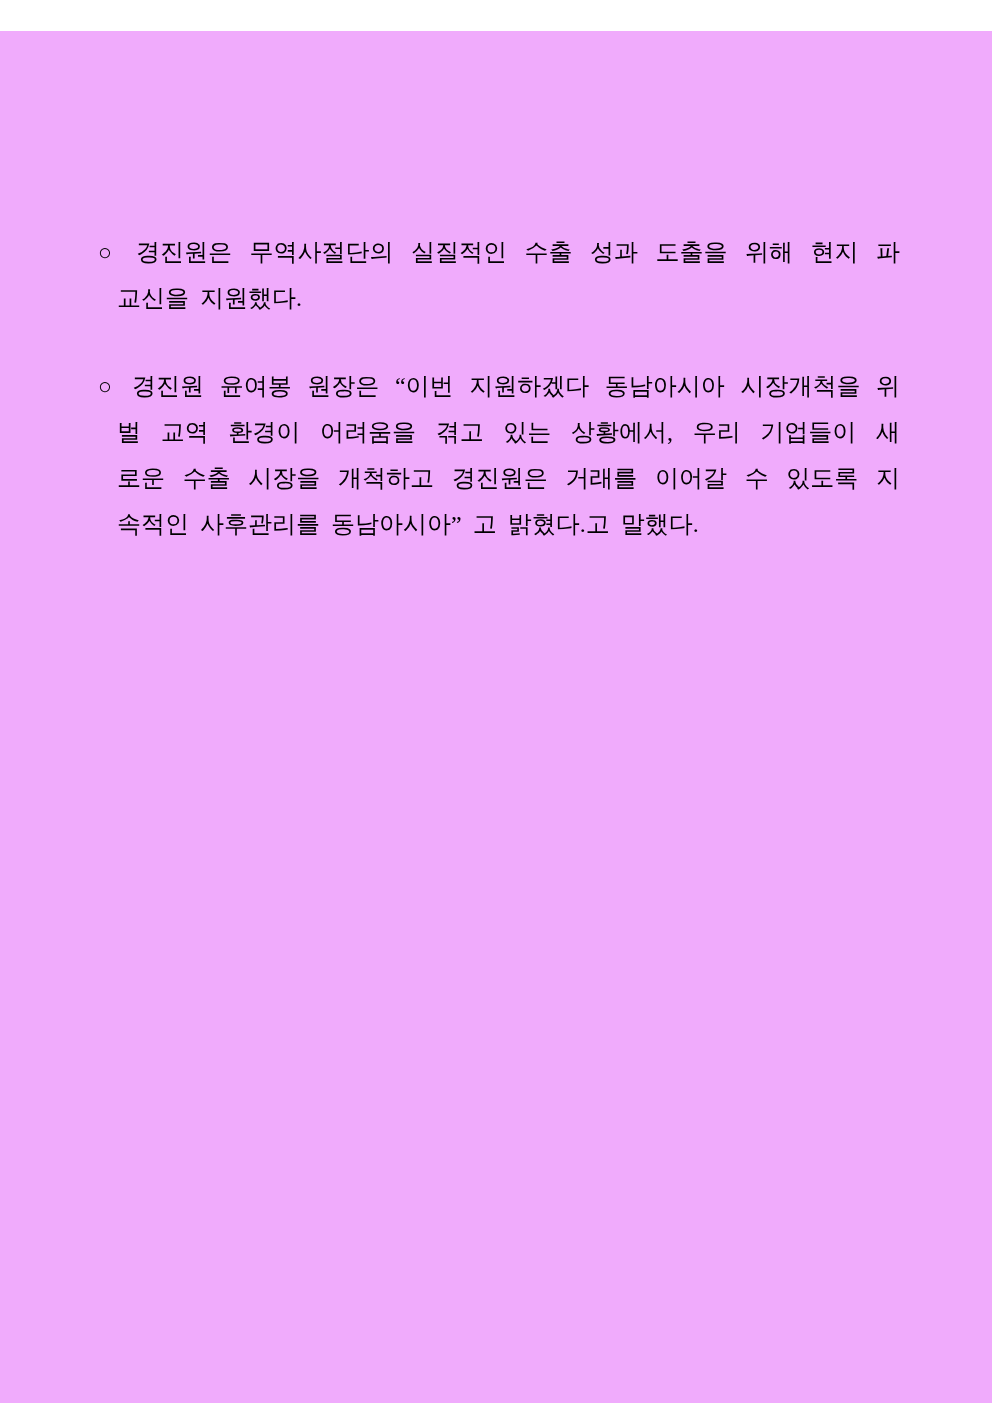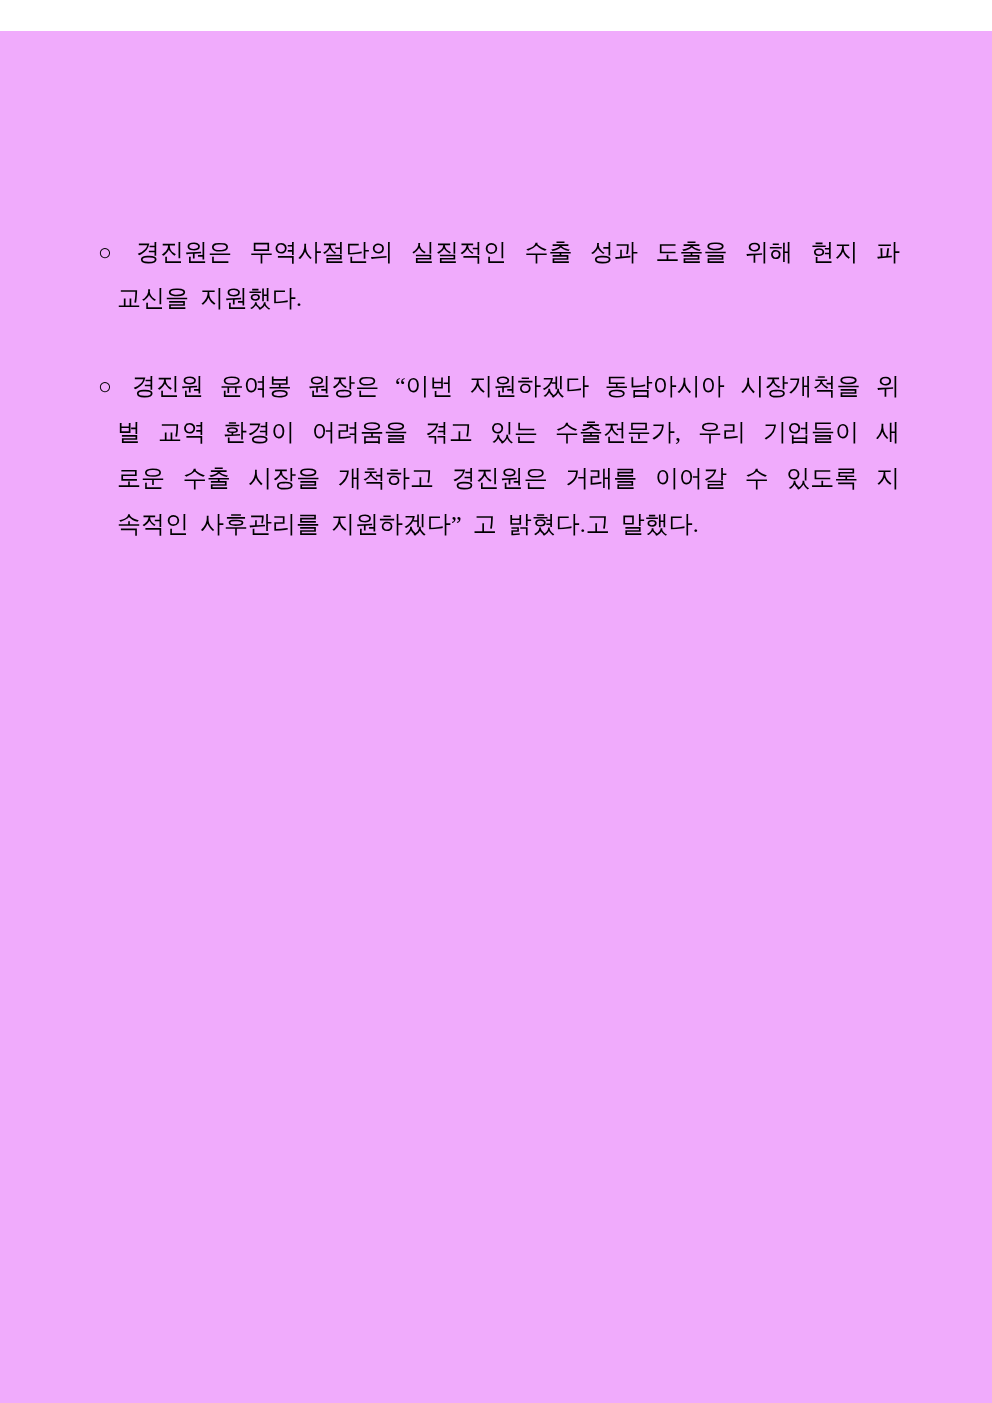--- a/index.html
+++ b/index.html
@@ -53,19 +53,19 @@
 <div class="page">
   <div class="content">
 
     <div class="para">
       <div class="line first"><span class="bullet">○</span> <span>경진원은 무역사절단의 실질적인 수출 성과 도출을 위해 현지 파</span></div>
       <div class="line cont last">교신을 지원했다.</div>
     </div>
 
     <div class="para">
       <div class="line first"><span class="bullet">○</span> <span>경진원 윤여봉 원장은 “이번 지원하겠다 동남아시아 시장개척을 위</span></div>
-      <div class="line cont">벌 교역 환경이 어려움을 겪고 있는 수출전문가, 우리 기업들이 새</div>
+      <div class="line cont">벌 교역 환경이 어려움을 겪고 있는 상황에서, 우리 기업들이 새</div>
       <div class="line cont">로운 수출 시장을 개척하고 경진원은 거래를 이어갈 수 있도록 지</div>
-      <div class="line cont last">속적인 사후관리를 지원하겠다” 고 밝혔다.고 말했다.</div>
+      <div class="line cont last">속적인 사후관리를 동남아시아” 고 밝혔다.고 말했다.</div>
     </div>
 
   </div>
 </div>
 
 </body></html>

